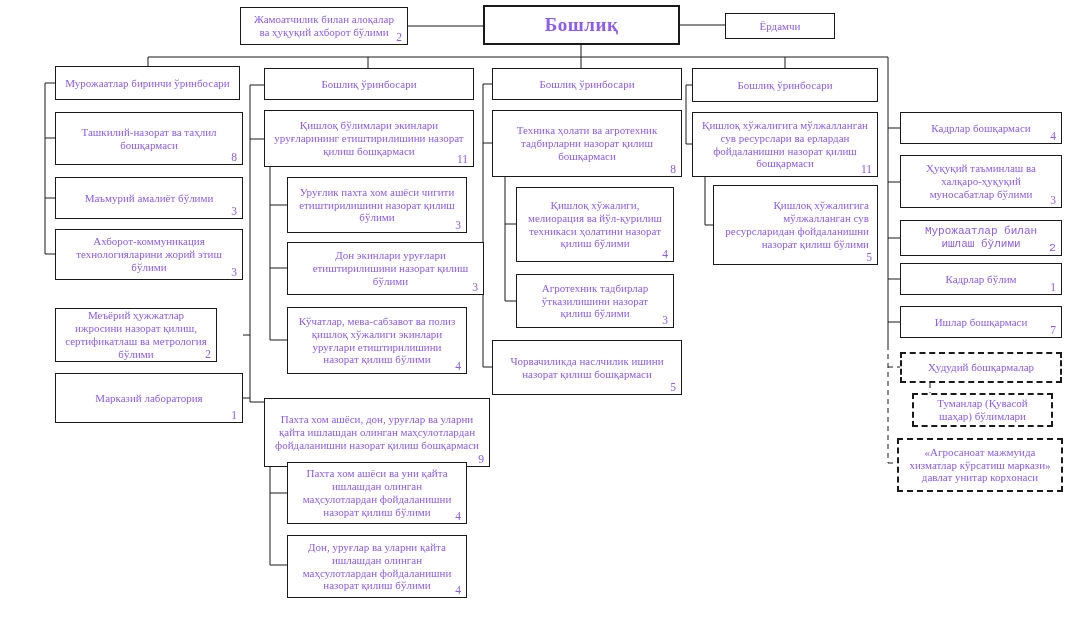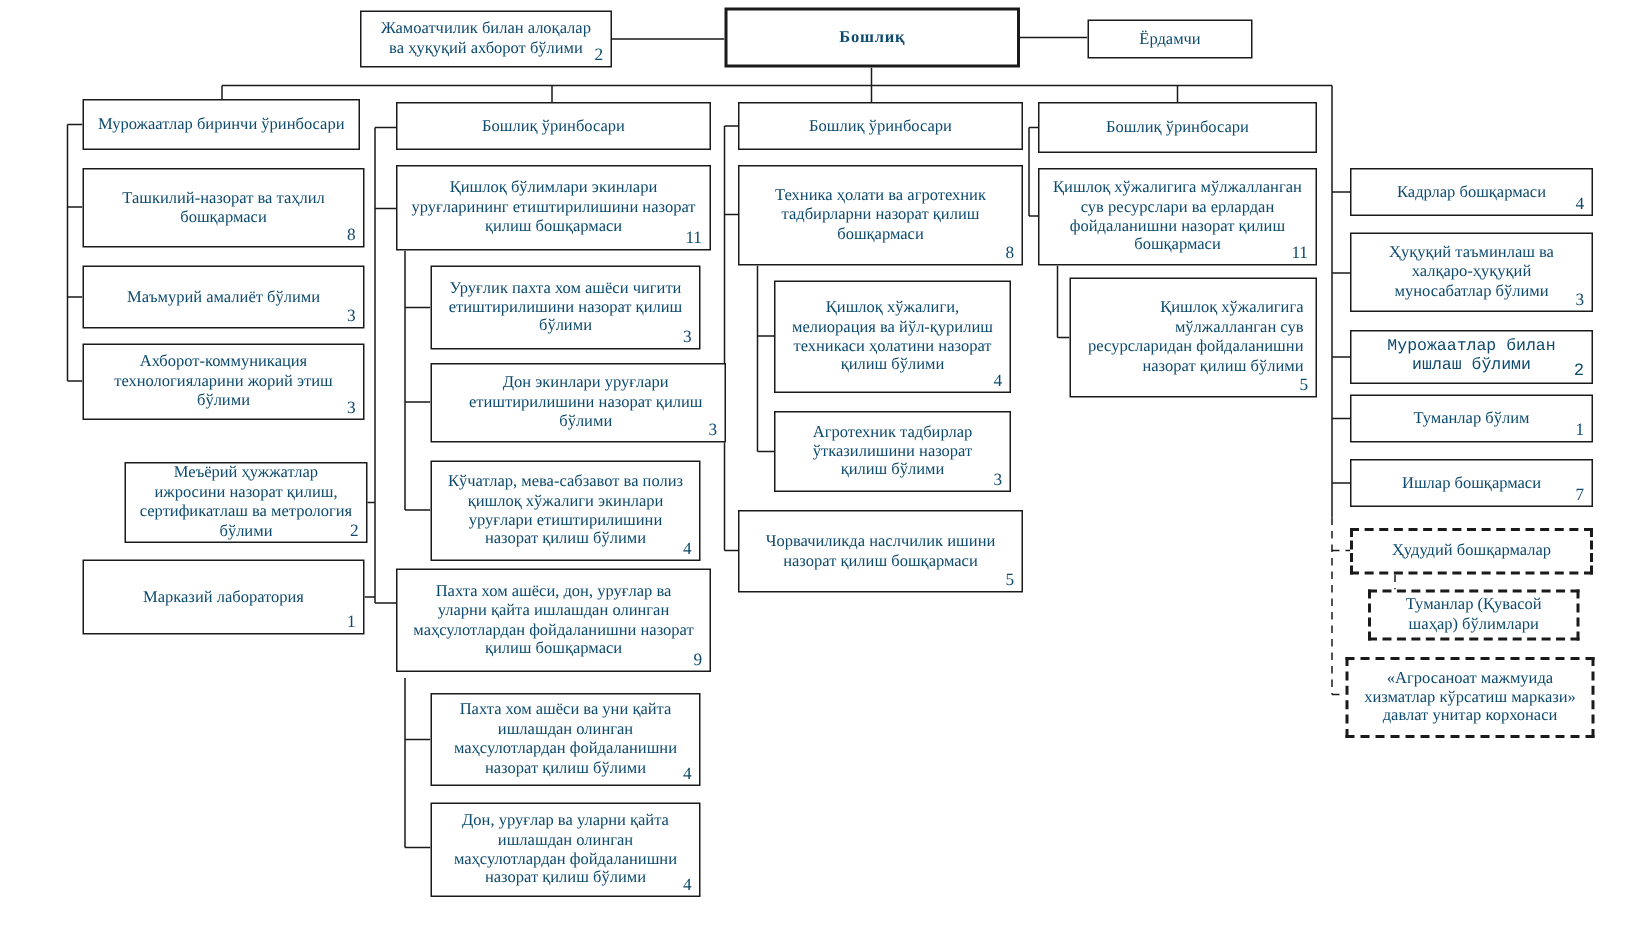--- a/index.html
+++ b/index.html
@@ -1,42 +1,42 @@
 <!DOCTYPE html>
 <html><head>
 <meta charset="utf-8">
 <style>
   html,body{margin:0;padding:0;background:#ffffff;}
   .canvas{position:relative;width:1086px;height:629px;background:#ffffff;overflow:hidden;
-          font-family:"Liberation Serif", serif;color:#0c4a6e;}
+          font-family:"Liberation Serif", serif;color:#8b5cf6;}
   svg.wires{position:absolute;left:0;top:0;width:1086px;height:629px;}
   .box{position:absolute;background:#ffffff;border:1px solid #1a1a1a;box-sizing:border-box;
        display:flex;align-items:center;justify-content:center;text-align:center;
        font-size:11px;line-height:1.18;padding:2px 8px;}
   .box .num{position:absolute;right:5px;bottom:-1px;font-size:11.5px;line-height:1.3;}
-  .box.chief{border-width:2px;font-weight:bold;font-size:11px;letter-spacing:.5px;}
+  .box.chief{border-width:2px;font-weight:bold;font-size:19px;letter-spacing:.5px;}
   .box.dashed{border:2px dashed #1a1a1a;}
   
   #b-pr   {left:240px;top:7px;  width:168px;height:38px;}
   #b-chief{left:483px;top:5px;  width:197px;height:40px;}
   #b-as   {left:725px;top:13px; width:110px;height:26px;}
 
   #c1-h {left:55px;top:66px; width:185px;height:34px;}
   #c1-b0{left:55px;top:112px;width:188px;height:53px;}
   #c1-b1{left:55px;top:177px;width:188px;height:42px;}
   #c1-b2{left:55px;top:229px;width:188px;height:51px;}
-  #c1-b3{left:55px;top:308px;width:162px;height:54px;margin-left:28px;}
+  #c1-b3{left:55px;top:308px;width:162px;height:54px;}
   #c1-b4{left:55px;top:373px;width:188px;height:50px;}
 
   #c2-h {left:264px;top:68px; width:210px;height:32px;}
   #c2-b0{left:264px;top:110px;width:210px;height:57px;}
   #c2-b1{left:287px;top:177px;width:180px;height:56px;}
   #c2-b2{left:287px;top:242px;width:197px;height:53px;padding-left:18px;}
   #c2-b3{left:287px;top:307px;width:180px;height:67px;}
-  #c2-b4{left:264px;top:379px;width:210px;height:69px;}
+  #c2-b4{left:264px;top:398px;width:226px;height:69px;}
   #c2-b5{left:287px;top:462px;width:180px;height:62px;}
   #c2-b6{left:287px;top:535px;width:180px;height:63px;}
 
   #c3-h {left:492px;top:68px; width:190px;height:32px;}
   #c3-b0{left:492px;top:110px;width:190px;height:67px;}
   #c3-b1{left:516px;top:187px;width:158px;height:75px;}
   #c3-b2{left:516px;top:274px;width:158px;height:54px;}
   #c3-b3{left:492px;top:340px;width:190px;height:55px;}
 
   #c4-h {left:692px;top:68px; width:186px;height:34px;}
@@ -180,21 +180,21 @@
   </div>
   <div class="box" id="c5-b1">
     <span>Ҳуқуқий таъминлаш ва халқаро-ҳуқуқий муносабатлар бўлими</span>
     <span class="num">3</span>
   </div>
   <div class="box" id="c5-b2">
     <span>Мурожаатлар билан ишлаш бўлими</span>
     <span class="num">2</span>
   </div>
   <div class="box" id="c5-b3">
-    <span>Туманлар бўлим</span>
+    <span>Кадрлар бўлим</span>
     <span class="num">1</span>
   </div>
   <div class="box" id="c5-b4">
     <span>Ишлар бошқармаси</span>
     <span class="num">7</span>
   </div>
   <div class="box dashed" id="c5-d0">
     <span>Ҳудудий бошқармалар</span>
   </div>
   <div class="box dashed" id="c5-d1">

